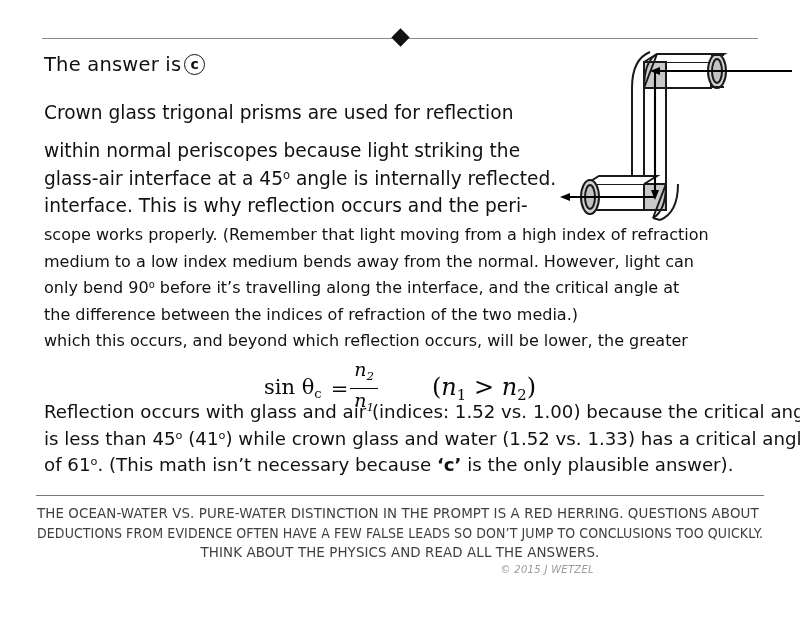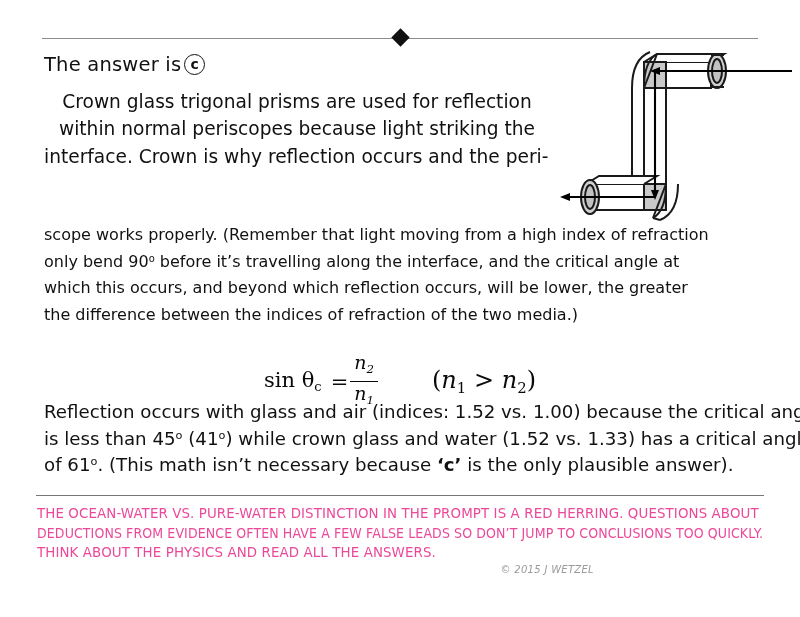--- a/index.html
+++ b/index.html
@@ -82,21 +82,22 @@
     top: 88px;
     width: 506px;
     font-size: 18.6px;
     line-height: 27.4px;
     text-align: justify;
     text-justify: inter-word;
   }
   .para-narrow div { white-space: nowrap; }
   .para-narrow div.j {
     display: flex;
-    justify-content: center;
+    justify-content: flex-start;
+    margin-top: 11px;
   }
 
   
   .para-wide {
     position: absolute;
     left: 44px;
     top: 222px;
     width: 714px;
     font-size: 16px;
     line-height: 26.6px;
@@ -128,21 +129,21 @@
   }
   .sub {
     font-size: 0.62em;
     vertical-align: -0.32em;
   }
   .frac {
     display: inline-flex;
     flex-direction: column;
     align-items: center;
     vertical-align: middle;
-    margin: 9px 2px;
+    margin: 16px 2px;
   }
   .frac .num, .frac .den {
     font-style: italic;
     font-size: 19px;
     line-height: 19px;
     padding: 0 4px;
   }
   .frac .bar {
     width: 100%;
     height: 1.6px;
@@ -179,21 +180,22 @@
 
   
   .footnote {
     position: absolute;
     left: 37px;
     top: 504px;
     width: 726px;
     font-size: 13.4px;
     line-height: 19.5px;
     letter-spacing: 0.1px;
-    color: #ec4899;
+    color: #404040;
+    text-align: center;
   }
   .footnote div {
     white-space: nowrap;
     transform-origin: left center;
   }
   .footnote div.j {
     display: flex;
     justify-content: space-between;
   }
 
@@ -238,28 +240,30 @@
     <span class="answer-text">The answer is</span><span class="answer-circle">c</span>
   </div>
 
   <div class="para-narrow">
     <div class="j">
         <span>Crown glass trigonal prisms are used for reflection</span>
       </div>
     <div class="j">
         <span>within normal periscopes because light striking the</span>
       </div>
-    <div><span>interface.  Crown is why reflection occurs and the peri-</span></div>
+    <div><span>glass-air interface at a 45<sup class="deg">o</sup> angle is internally reflected.</span></div>
+    <div><span>interface.  This is why reflection occurs and the peri-</span></div>
   </div>
 
   <div class="para-wide">
     <div><span>scope works properly.  (Remember that light moving from a high index of refraction</span></div>
+    <div><span>medium to a low index medium bends away from the normal. However, light can</span></div>
     <div><span>only bend 90<sup class="deg">o</sup> before it’s travelling along the interface, and the critical angle at</span></div>
+    <div><span>the difference between the indices of refraction of the two media.)</span></div>
     <div><span>which this occurs, and beyond which reflection occurs, will be lower, the greater</span></div>
-    <div><span>the difference between the indices of refraction of the two media.)</span></div>
   </div>
 
   <div class="formula">
     <span class="fgroup">
       <span class="sinpart"><span class="thetac">sin θ</span><span class="sub">c</span></span>
       <span>=</span>
       <span class="frac">
         <span class="num"><span>n</span><span class="sub">2</span></span>
         <span class="bar"></span>
         <span class="den"><span>n</span><span class="sub">1</span></span>

